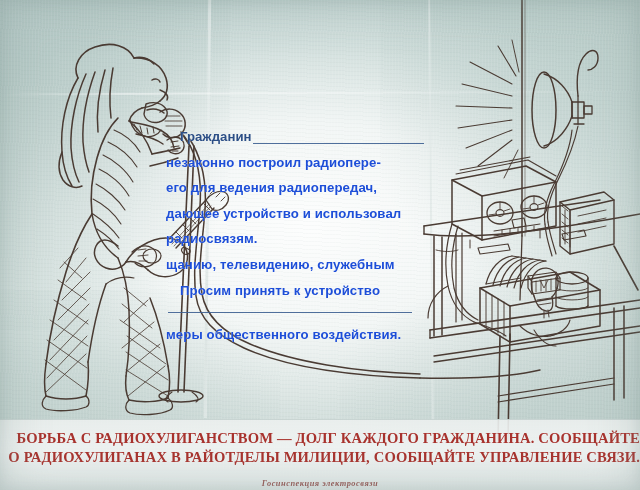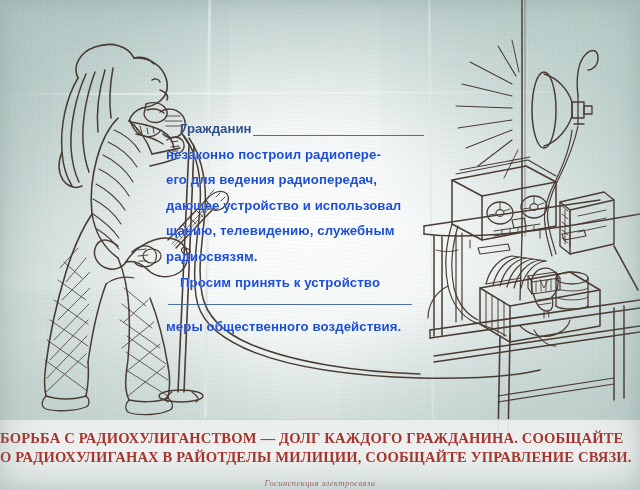--- a/index.html
+++ b/index.html
@@ -86,21 +86,21 @@
     position: absolute;
     inset: 0;
     pointer-events: none;
   }
   .art svg { display: block; }
 
   
   #text-block {
     position: absolute;
     left: 166px;
-    top: 116px;
+    top: 124px;
     width: 258px;
   }
   .tline {
     color: #1d4ed8;
     font-weight: bold;
     font-size: 13.2px;
     line-height: 25.6px;
     letter-spacing: 0.1px;
     white-space: nowrap;
     text-shadow: 0 0 1px rgba(255,255,255,0.85);
@@ -138,37 +138,37 @@
   #banner {
     position: absolute;
     left: 0;
     top: 419px;
     width: 640px;
     height: 71px;
     background: linear-gradient(180deg, rgba(236,240,239,0.90) 0%, rgba(241,244,243,0.95) 45%, rgba(230,236,235,0.92) 100%);
     border-top: 1px solid rgba(150,172,168,0.35);
   }
   #banner .bline {
-    text-align: left;
+    text-align: right;
     color: #a8332e;
     font-family: "Liberation Serif", serif;
     font-weight: bold;
     font-size: 14.6px;
     line-height: 19px;
     letter-spacing: 0.15px;
     white-space: nowrap;
     text-shadow: 0 0 1px rgba(255,255,255,0.6);
   }
   #banner .bline.first { padding-top: 9px; }
   #banner .credit {
     text-align: center;
     color: #8a3b36;
     font-family: "Liberation Serif", serif;
     font-style: italic;
-    font-weight: normal;
+    font-weight: bold;
     font-size: 8.4px;
     letter-spacing: 0.5px;
     padding-top: 12px;
     opacity: 0.82;
   }
 
   
   .vignette {
     position: absolute;
     inset: 0;
@@ -523,22 +523,22 @@
   <div id="text-block">
 
     <div class="fillrow">
       <span class="lbl">Гражданин</span>
       <span class="blankline"></span>
     </div>
 
     <div class="tline">незаконно построил радиопере-</div>
     <div class="tline">его для ведения радиопередач,</div>
     <div class="tline">дающее устройство и использовал</div>
+    <div class="tline">радиосвязям.</div>
     <div class="tline">щанию, телевидению, служебным</div>
-    <div class="tline">радиосвязям.</div>
 
     <div class="tline indent">Просим принять к устройство</div>
 
     <div class="blankline full"></div>
 
     <div class="tline">меры общественного воздействия.</div>
   </div>
 
   <div id="banner">
     <div class="bline first">БОРЬБА С РАДИОХУЛИГАНСТВОМ — ДОЛГ КАЖДОГО ГРАЖДАНИНА. СООБЩАЙТЕ</div>

